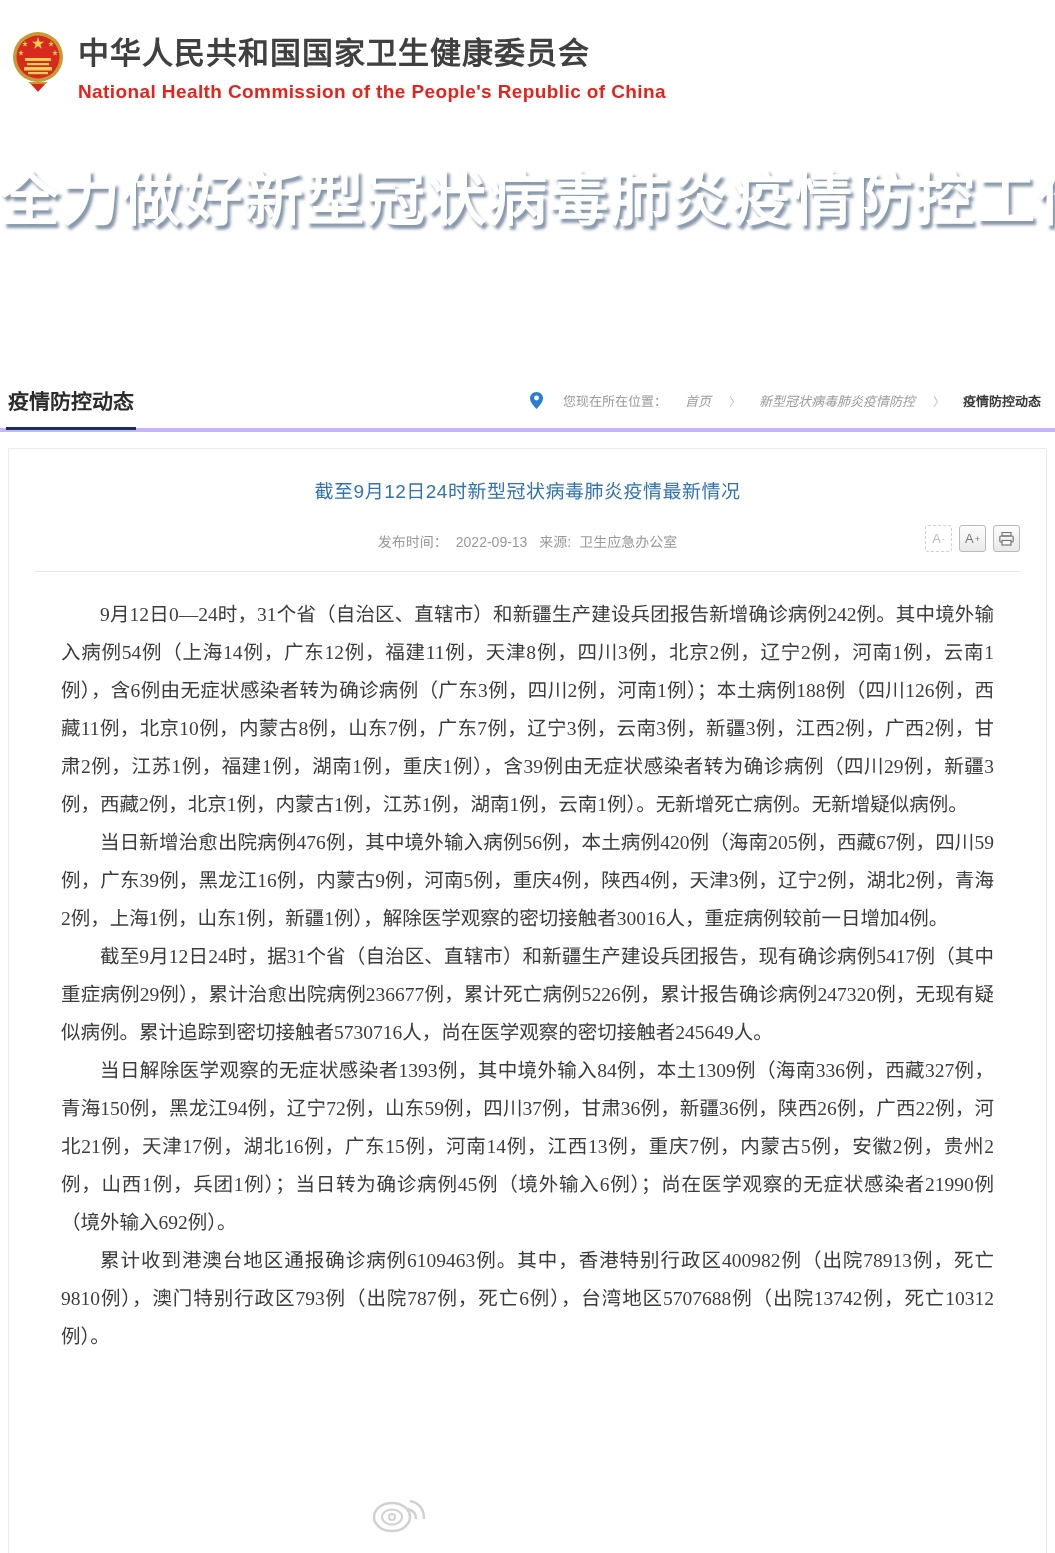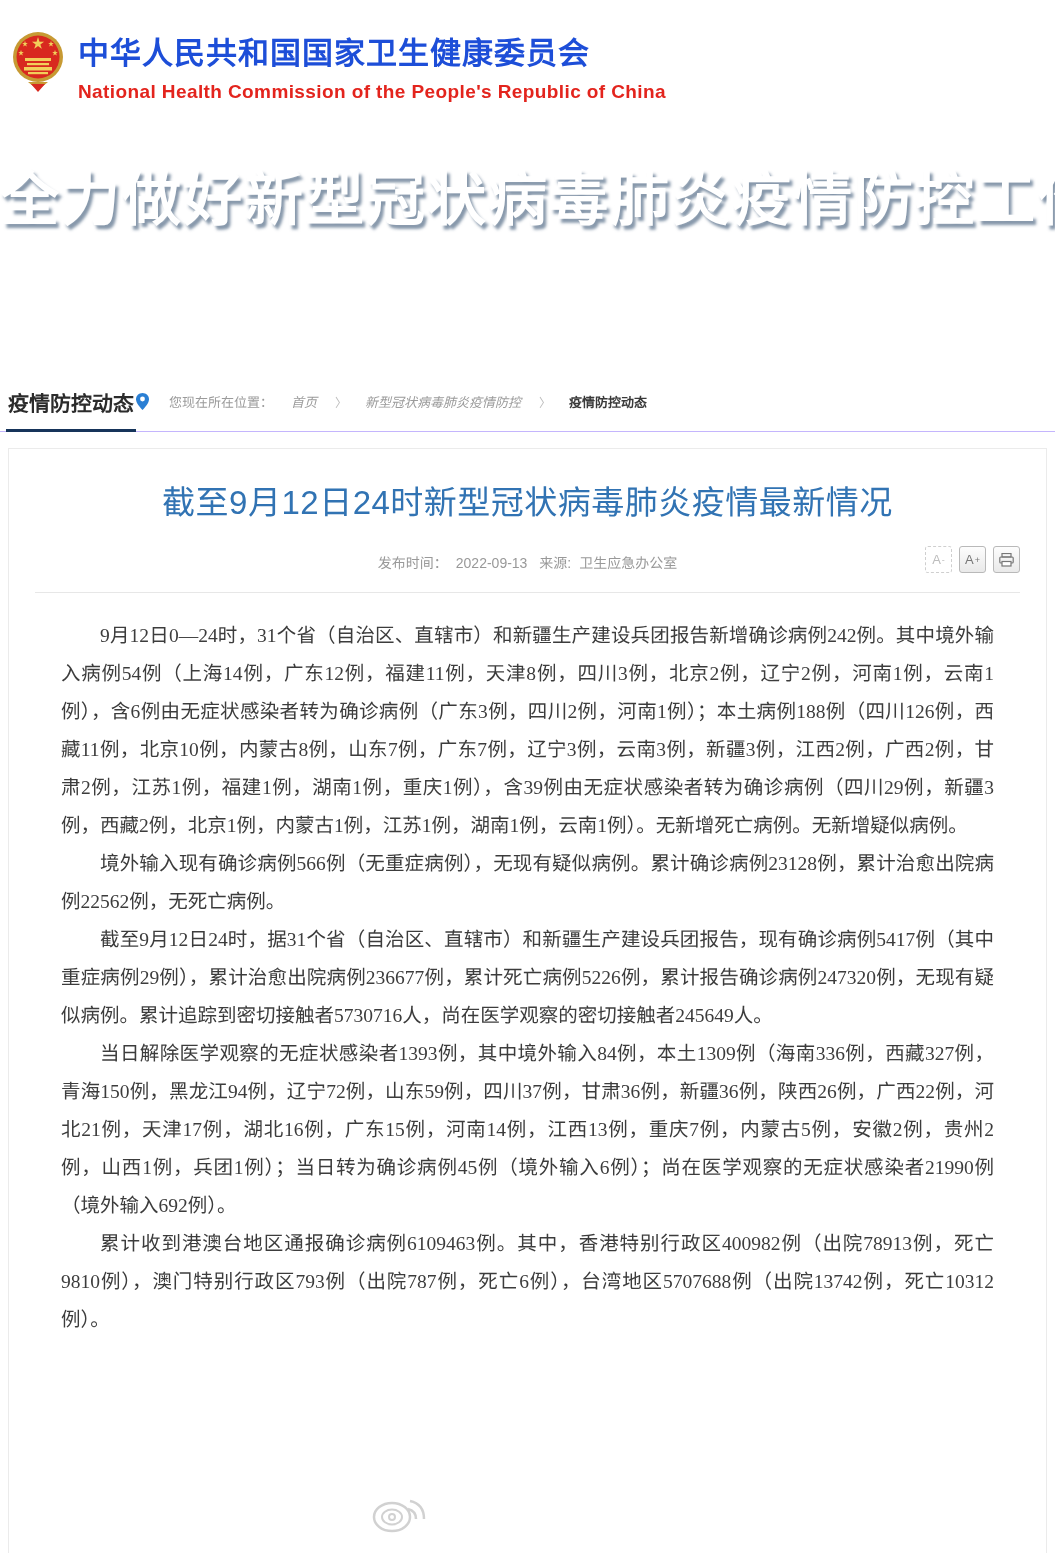--- a/index.html
+++ b/index.html
@@ -23,53 +23,53 @@
     position:absolute; bottom:0; width:2px; height:250px;
     background:linear-gradient(180deg, rgba(255,255,255,0) 0%, rgba(255,255,255,.75) 35%, rgba(255,255,255,.55) 100%);
     clip-path:polygon(50% 0, 100% 100%, 0 100%);
   }
   .ekg-1 { left:277px; } .ekg-2 { left:512px; }
 
   .site-header { position:absolute; top:22px; left:12px; display:flex; align-items:flex-start; }
   .emblem { width:52px; height:76px; margin-right:14px; flex:0 0 auto; }
   .site-titles { padding-top:6px; }
   .site-title-cn {
-    color:#1d4ed8; font-size:31px; font-weight:bold; letter-spacing:1px;
+    color:#404040; font-size:31px; font-weight:bold; letter-spacing:1px;
     text-shadow:0 1px 1px rgba(255,255,255,.35);
   }
   .site-title-en { color:#e3241d; font-size:19px; font-weight:bold; margin-top:8px; letter-spacing:.4px; }
 
   .hero-slogan {
     position:absolute; top:152px; left:0; right:0; text-align:center;
     color:#fff; font-size:59px; font-weight:bold; letter-spacing:2px; white-space:nowrap;
     text-shadow:3px 4px 3px rgba(35,65,100,.55);
   }
 
   
   .crumb-bar {
-    position:relative; height:60px; background:#fff; border-bottom:1px solid #c4b5fd;
-    display:flex; align-items:center; padding:0 14px 0 6px;
+    position:relative; height:60px; background:#fff; border-bottom:4px solid #c4b5fd;
+    display:flex; align-items:center; justify-content:space-between; padding:0 14px 0 6px;
   }
   .section-title {
     font-size:21px; font-weight:bold; color:#2b2b2b;
     border-bottom:3px solid #16345a; padding:14px 2px 12px 2px; margin-bottom:-1px;
   }
   .crumb-trail { display:flex; align-items:center; font-size:13px; color:#9b9b9b; gap:18px; }
   .pin-icon { width:13px; height:17px; margin-right:2px; }
   .crumb-link { color:#9b9b9b; text-decoration:none; cursor:pointer;font-style:italic; }
   .crumb-sep { color:#bbb; font-size:12px; }
   .crumb-current { color:#3a3a3a; font-weight:bold; }
 
   
   .card {
     position:absolute; left:8px; right:8px; top:448px; bottom:-40px;
     background:#fff; border:1px solid #ebebeb;
   }
   .article-title {
-    text-align:center; color:#3173b3; font-size:33px; font-weight:500;
+    text-align:center; color:#3173b3; font-size:19px; font-weight:500;
     padding:27px 40px 0 40px; letter-spacing:.5px;
   }
   .article-meta {
     position:relative; text-align:center; color:#999; font-size:14px;
     margin-top:26px; height:30px; line-height:26px;
   }
   .meta-text span { margin:0 4px; }
   .toolbar { position:absolute; right:26px; top:-4px; display:flex; gap:7px; }
   .tb-btn {
     min-width:27px; height:27px; font-size:13px; color:#777; background:linear-gradient(#fdfdfd,#e9e9e9);
@@ -166,21 +166,21 @@
           <rect x="3" y="8.5" width="9" height="4.5" fill="#fff" stroke="#777" stroke-width="1.2"></rect>
         </svg>
       </button>
     </span>
   </div>
 
   <hr class="meta-divider">
 
   <div class="article-body">
     <p>9月12日0—24时，31个省（自治区、直辖市）和新疆生产建设兵团报告新增确诊病例242例。其中境外输入病例54例（上海14例，广东12例，福建11例，天津8例，四川3例，北京2例，辽宁2例，河南1例，云南1例），含6例由无症状感染者转为确诊病例（广东3例，四川2例，河南1例）；本土病例188例（四川126例，西藏11例，北京10例，内蒙古8例，山东7例，广东7例，辽宁3例，云南3例，新疆3例，江西2例，广西2例，甘肃2例，江苏1例，福建1例，湖南1例，重庆1例），含39例由无症状感染者转为确诊病例（四川29例，新疆3例，西藏2例，北京1例，内蒙古1例，江苏1例，湖南1例，云南1例）。无新增死亡病例。无新增疑似病例。</p>
-    <p>境外输入现有确诊病例566例（无重症病例），无现有疑似病例。累计确诊病例23128例，累计治愈出院病例22562例，无死亡病例。</p>
+    <p>当日新增治愈出院病例476例，其中境外输入病例56例，本土病例420例（海南205例，西藏67例，四川59例，广东39例，黑龙江16例，内蒙古9例，河南5例，重庆4例，陕西4例，天津3例，辽宁2例，湖北2例，青海2例，上海1例，山东1例，新疆1例），解除医学观察的密切接触者30016人，重症病例较前一日增加4例。</p>
     <p>截至9月12日24时，据31个省（自治区、直辖市）和新疆生产建设兵团报告，现有确诊病例5417例（其中重症病例29例），累计治愈出院病例236677例，累计死亡病例5226例，累计报告确诊病例247320例，无现有疑似病例。累计追踪到密切接触者5730716人，尚在医学观察的密切接触者245649人。</p>
     <p>当日解除医学观察的无症状感染者1393例，其中境外输入84例，本土1309例（海南336例，西藏327例，青海150例，黑龙江94例，辽宁72例，山东59例，四川37例，甘肃36例，新疆36例，陕西26例，广西22例，河北21例，天津17例，湖北16例，广东15例，河南14例，江西13例，重庆7例，内蒙古5例，安徽2例，贵州2例，山西1例，兵团1例）；当日转为确诊病例45例（境外输入6例）；尚在医学观察的无症状感染者21990例（境外输入692例）。</p>
     <p>累计收到港澳台地区通报确诊病例6109463例。其中，香港特别行政区400982例（出院78913例，死亡9810例），澳门特别行政区793例（出院787例，死亡6例），台湾地区5707688例（出院13742例，死亡10312例）。</p>
   </div>
 
 </div>
 
 <div class="watermark">
   <svg class="wm-logo" viewBox="0 0 58 46">
     <ellipse cx="22" cy="28" rx="18" ry="14" fill="none" stroke="#9a9a9a" stroke-width="2.5"></ellipse>

